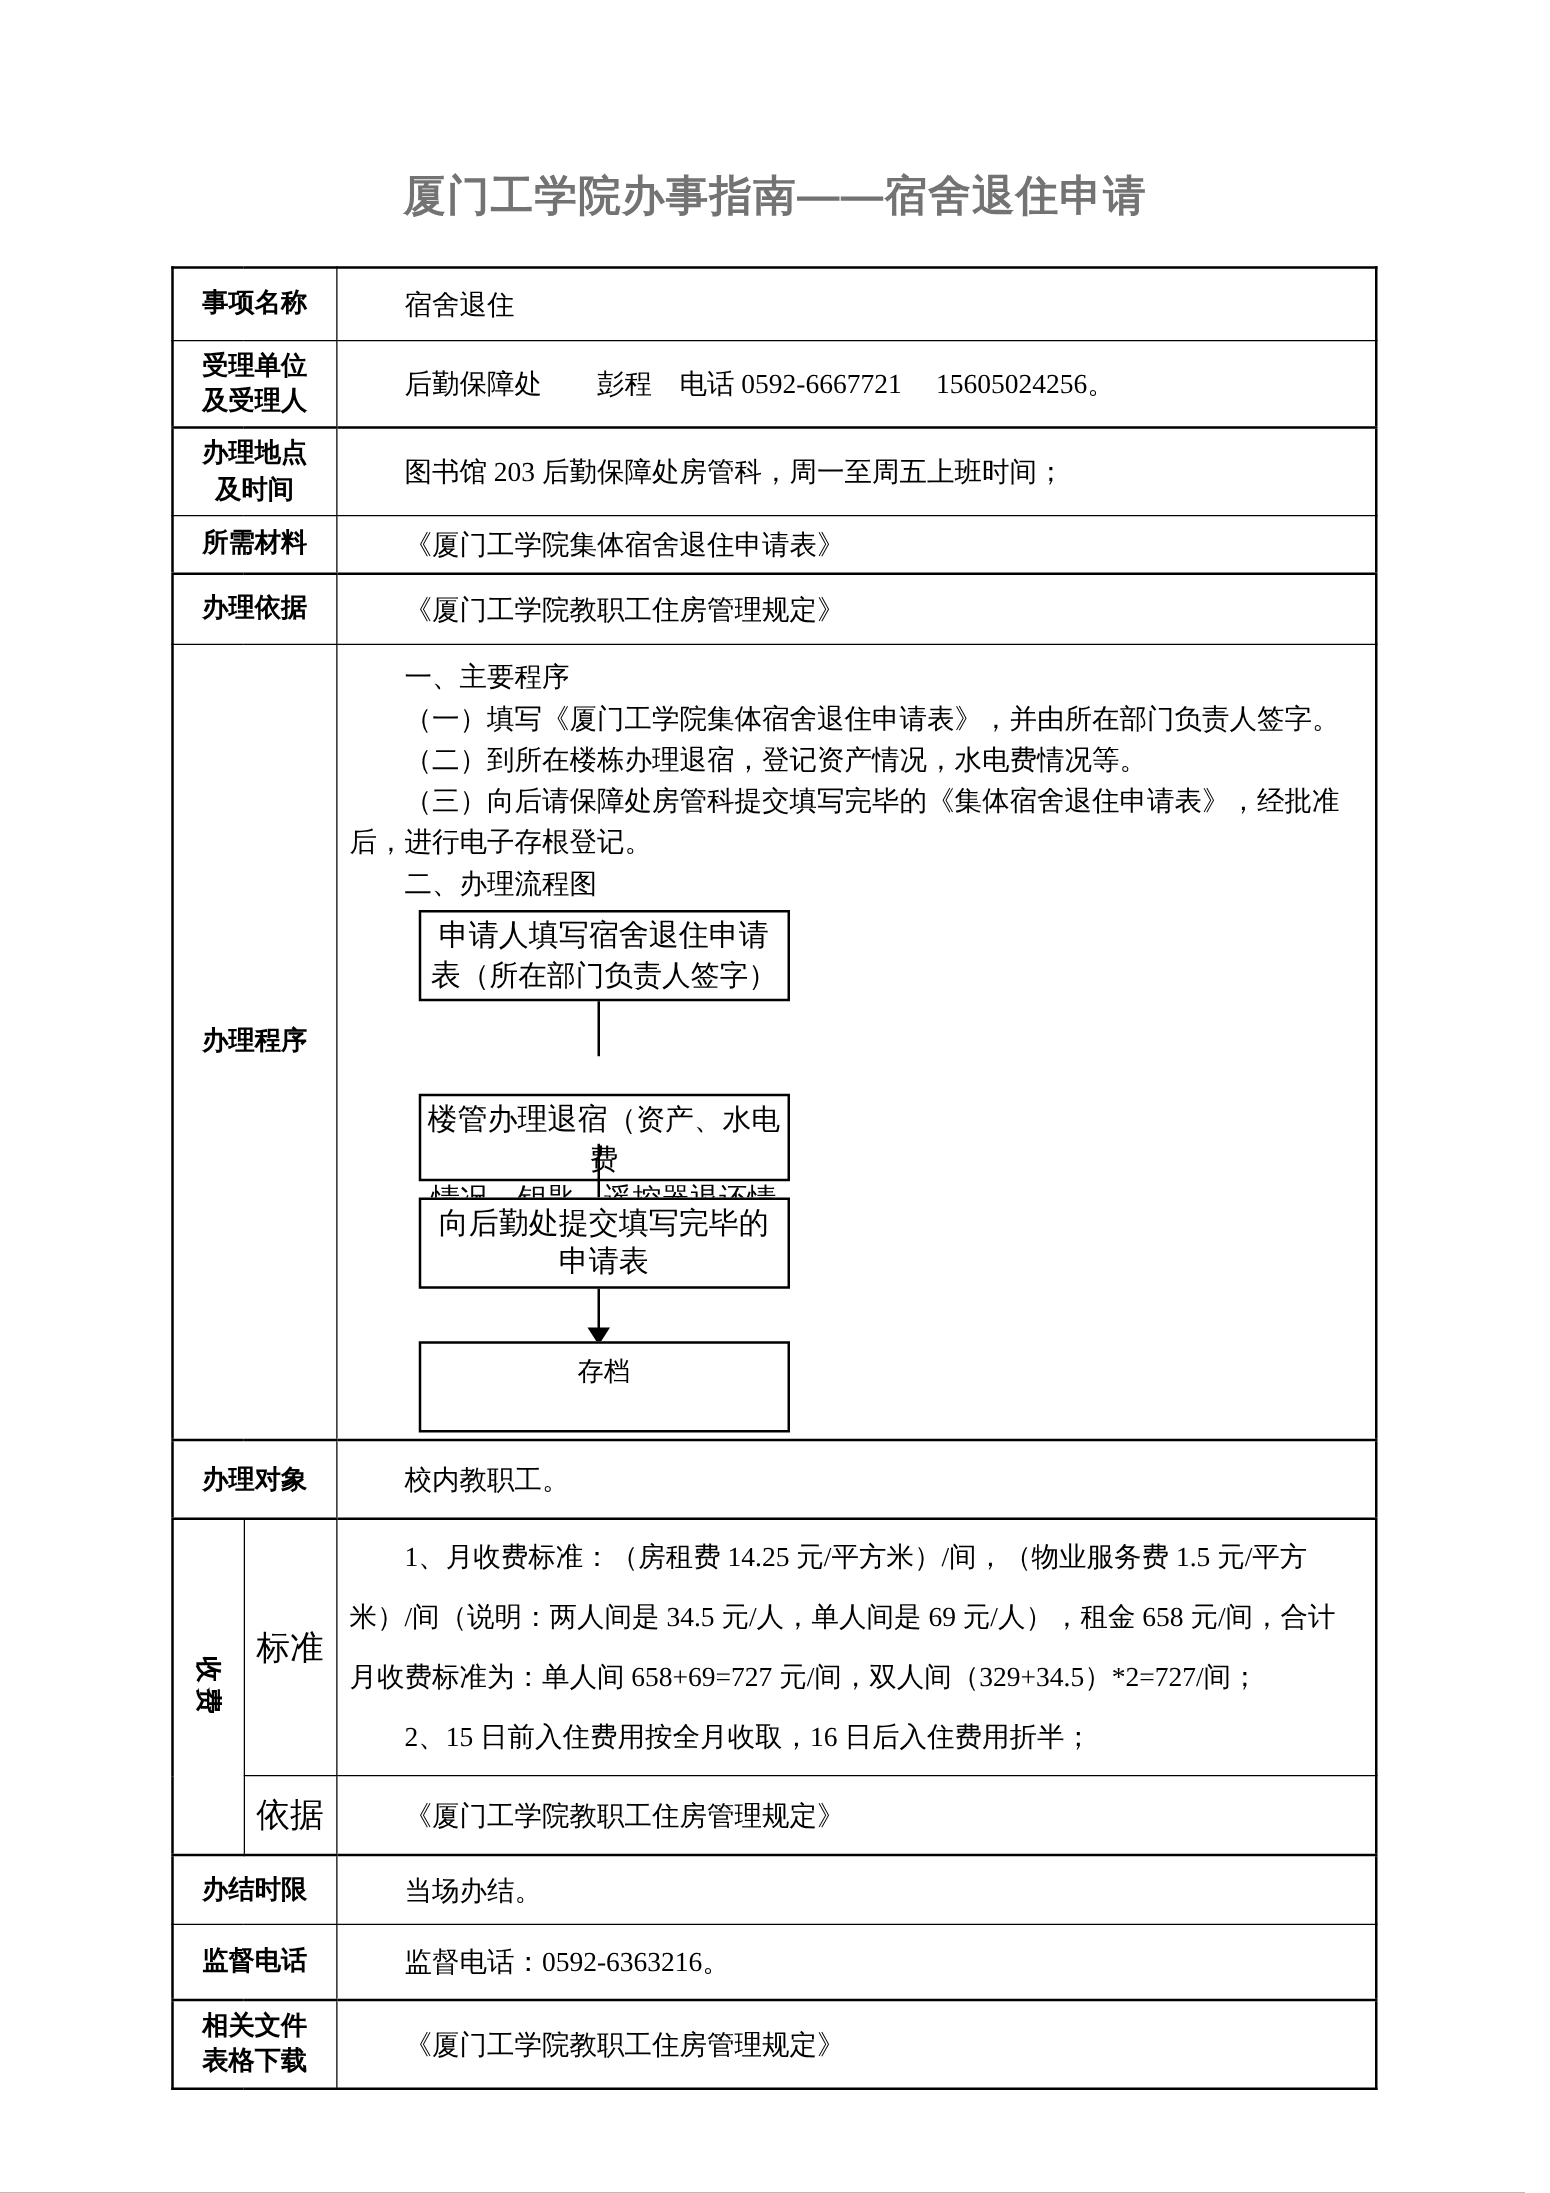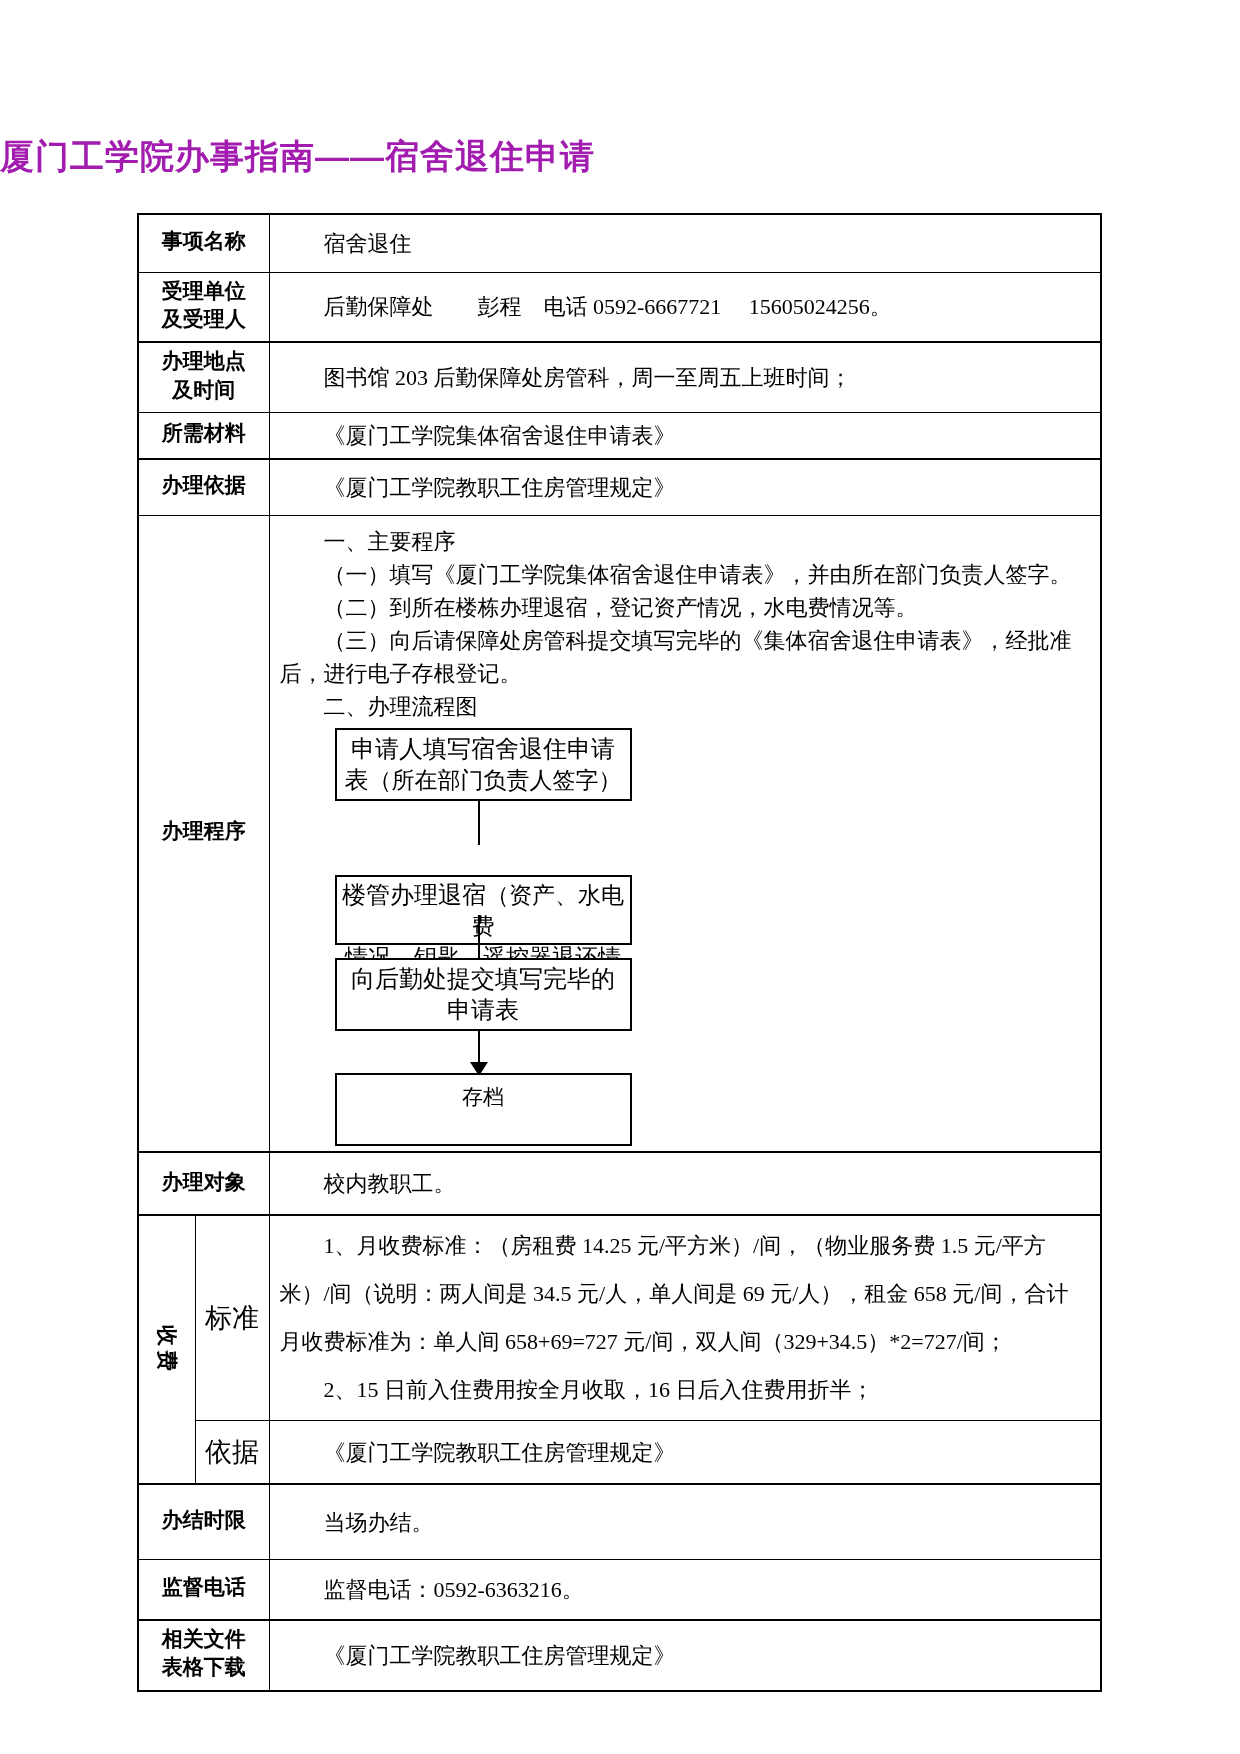--- a/index.html
+++ b/index.html
@@ -1,23 +1,23 @@
 <!DOCTYPE html>
 <html><head>
 <meta charset="utf-8">
 <style>
   html,body{margin:0;padding:0;background:#888;}
   .page{position:relative;width:1240px;height:1754px;background:#ffffff;margin:0 auto;overflow:hidden;}
-  .title{position:absolute;top:134px;left:0;width:100%;margin:0;text-align:left;
-         font-family:"Liberation Sans",sans-serif;font-weight:bold;font-size:34px;color:#a21caf;letter-spacing:1px;}
+  .title{position:absolute;top:134px;left:0;width:100%;margin:0;text-align:center;
+         font-family:"Liberation Sans",sans-serif;font-weight:bold;font-size:34px;color:#737373;letter-spacing:1px;}
   table.doc{position:absolute;left:137px;top:213px;width:963px;border-collapse:collapse;table-layout:fixed;}
   table.doc td{border:1.5px solid #000;color:#000;overflow:hidden;}
   table.doc{border:2.5px solid #000;}
   tr.thick td{border-top-width:2.5px;}
-  td.lbl{font-family:Liberation Mono, monospace;font-weight:bold;font-size:21px;text-align:center;
+  td.lbl{font-family:Liberation Sans, sans-serif;font-weight:bold;font-size:21px;text-align:center;
          vertical-align:middle;white-space:pre-line;line-height:1.35;padding:6px;}
   td.ct{font-family:"Liberation Serif",serif;font-size:22px;vertical-align:middle;
         padding:4px 10px;text-indent:2em;line-height:1.5;}
   td.ctpre{font-family:"Liberation Serif",serif;font-size:22px;vertical-align:middle;
         padding:6px 10px;text-indent:0;white-space:pre-wrap;line-height:48px;}
   td.sublbl{font-family:"Liberation Serif",serif;font-size:27px;text-align:center;vertical-align:middle;}
   td.feecell{text-align:center;vertical-align:middle;}
   .vtext{display:inline-block;transform:rotate(90deg);font-family:"Liberation Sans",sans-serif;
          font-weight:bold;font-size:21px;letter-spacing:4px;white-space:nowrap;}
   td.proc{position:relative;vertical-align:top;padding:0;font-family:"Liberation Serif",serif;font-size:22px;}
@@ -128,21 +128,21 @@
       <td class="sublbl">标准</td>
       <td class="ctpre">　　1、月收费标准：（房租费 14.25 元/平方米）/间，（物业服务费 1.5 元/平方米）/间（说明：两人间是 34.5 元/人，单人间是 69 元/人），租金 658 元/间，合计月收费标准为：单人间 658+69=727 元/间，双人间（329+34.5）*2=727/间；
 　　2、15 日前入住费用按全月收取，16 日后入住费用折半；</td>
     </tr>
 
     <tr style="height:63px">
       <td class="sublbl">依据</td>
       <td class="ct">《厦门工学院教职工住房管理规定》</td>
     </tr>
 
-    <tr class="thick" style="height:76px">
+    <tr class="thick" style="height:56px">
       <td colspan="2" class="lbl">办结时限</td>
       <td class="ct">当场办结。</td>
     </tr>
 
     <tr style="height:60px">
       <td colspan="2" class="lbl">监督电话</td>
       <td class="ct">监督电话：0592-6363216。</td>
     </tr>
 
     <tr class="thick" style="height:62px">

